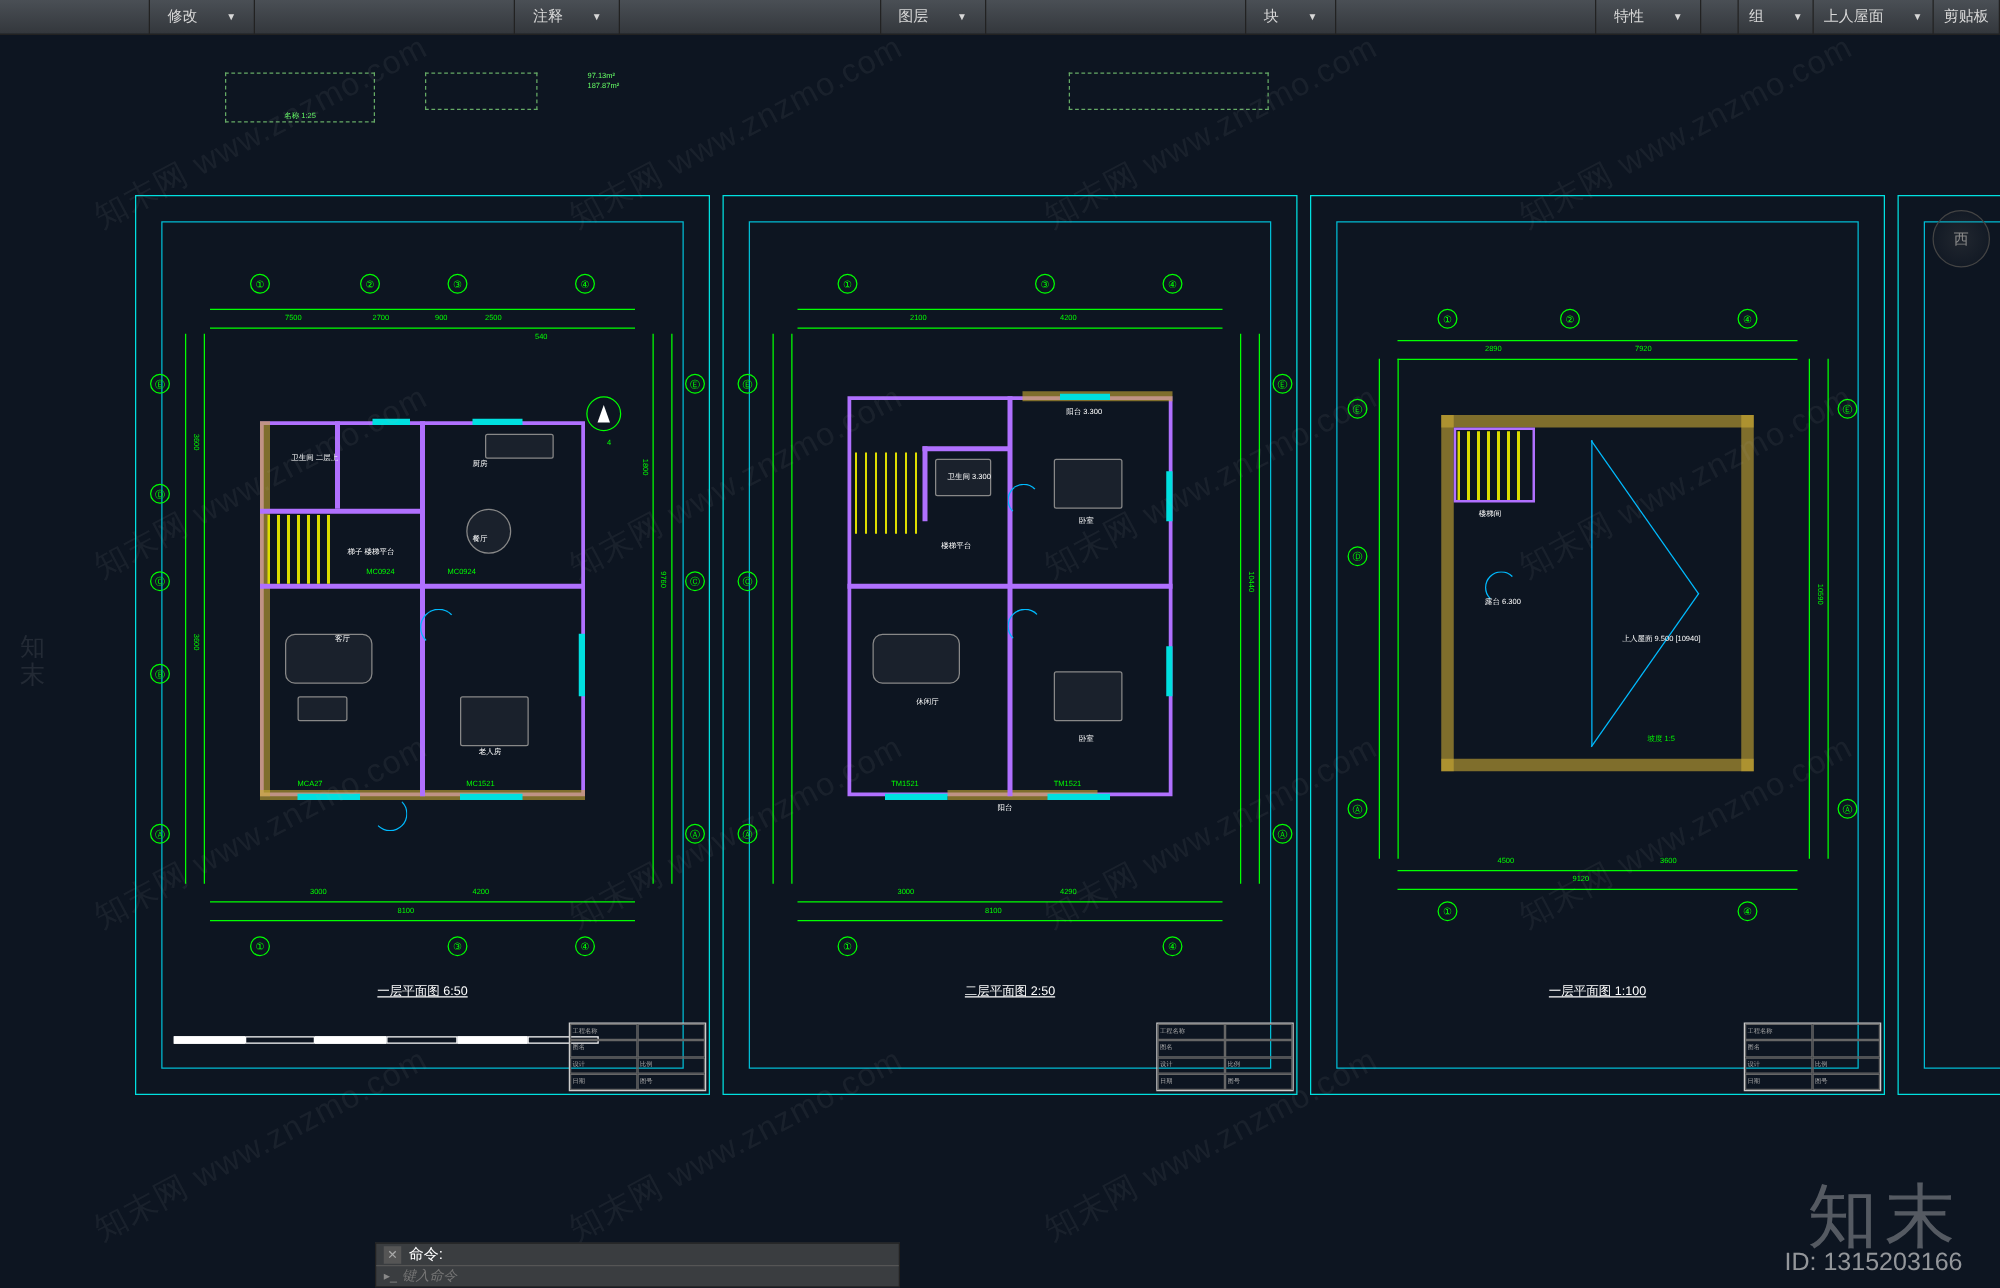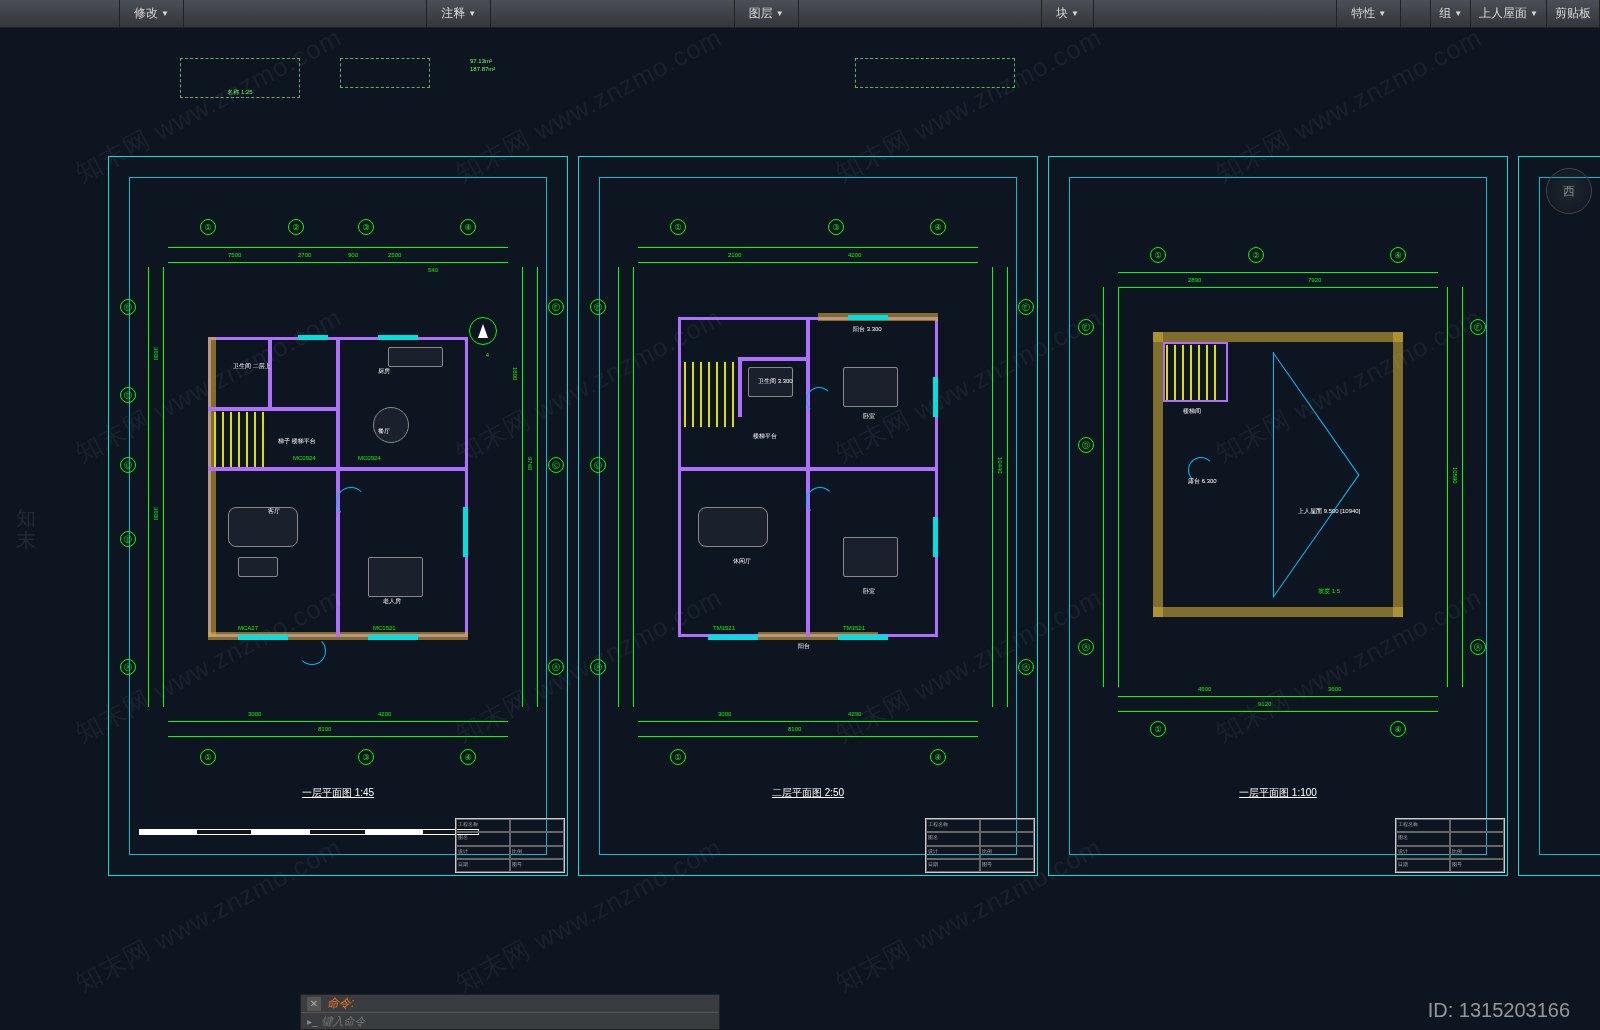--- a/index.html
+++ b/index.html
@@ -19,20 +19,21 @@
   align-items: stretch;
 }
 .ribbon-panel {
   display: flex; align-items: center; justify-content: center;
   padding: 0 14px;
   border-right: 1px solid #222;
   font-size: 12px;
   color: #d8d8d8;
   cursor: pointer;
   position: relative;
+  gap: 20px;
 }
 .ribbon-panel .arrow { font-size: 8px; margin-left: 3px; }
 .ribbon-spacer { flex: 1; border-right: 1px solid #222; }
 .ribbon-panel.sm { padding: 0 8px; }
 
 .canvas {
   position: absolute; top: 28px; left: 0; right: 0; bottom: 0;
   background: #0d1521;
 }
 
@@ -129,21 +130,21 @@
 .id-wm { position: absolute; right: 30px; bottom: 8px; color: rgba(220,220,220,0.65); font-size: 20px; }
 
 .cmd-bar {
   position: absolute; left: 300px; bottom: 0; width: 420px; height: 36px;
   background: #3a3d40; border: 1px solid #222;
   display: flex; flex-direction: column;
 }
 .cmd-top { flex:1; border-bottom:1px solid #555; display:flex; align-items:center; padding:0 6px; }
 .cmd-close { width:14px; height:14px; background:#555; color:#aaa; font-size:10px;
   display:flex;align-items:center;justify-content:center; margin-right:6px; cursor:pointer;}
-.cmd-label { color:#f97316; font-size:12px;font-style:italic;}
+.cmd-label { color:#ffffff; font-size:12px;}
 .cmd-bot { flex:1; display:flex; align-items:center; padding:0 6px;}
 .cmd-chevron { color:#888; font-size:10px; margin-right:4px;}
 .cmd-input { flex:1; background:transparent; border:none; color:#888; font-size:11px; outline:none; font-style:italic;}
 
 
 .roof-line { position:absolute; background:#0bf; height:1px; transform-origin: left center; }
 </style>
 </head>
 <body>
 
@@ -283,21 +284,21 @@
 楼梯平台</div>
       <div class="label-room" style="left:60px; top:200px">客厅</div>
       <div class="label-room" style="left:175px; top:290px">老人房</div>
 
       <div class="dim-text" style="left:30px; top:318px">MCA27</div>
       <div class="dim-text" style="left:165px; top:318px">MC1521</div>
       <div class="dim-text" style="left:85px; top:148px">MC0924</div>
       <div class="dim-text" style="left:150px; top:148px">MC0924</div>
     </div>
 
-    <div class="plan-title">一层平面图  1:45</div>
+    <div class="plan-title">一层平面图  6:50</div>
     <div class="scale-bar">
         <div></div>
         <div></div>
         <div></div>
         <div></div>
         <div></div>
         <div></div>
       </div>
     <div class="title-block">
       <div>工程名称</div>
@@ -471,20 +472,21 @@
   <div class="wm" style="left:820px; top:340px">知末网 www.znzmo.com</div>
   <div class="wm" style="left:1200px; top:340px">知末网 www.znzmo.com</div>
   <div class="wm" style="left:60px; top:620px">知末网 www.znzmo.com</div>
   <div class="wm" style="left:440px; top:620px">知末网 www.znzmo.com</div>
   <div class="wm" style="left:820px; top:620px">知末网 www.znzmo.com</div>
   <div class="wm" style="left:1200px; top:620px">知末网 www.znzmo.com</div>
   <div class="wm" style="left:60px; top:870px">知末网 www.znzmo.com</div>
   <div class="wm" style="left:440px; top:870px">知末网 www.znzmo.com</div>
   <div class="wm" style="left:820px; top:870px">知末网 www.znzmo.com</div>
 
+  <div class="brand-wm">知末</div>
   <div class="id-wm">ID: 1315203166</div>
 
   <div class="cmd-bar">
     <div class="cmd-top">
       <div class="cmd-close">✕</div>
       <span class="cmd-label">命令:</span>
     </div>
     <div class="cmd-bot">
       <span class="cmd-chevron">▸_</span>
       <input class="cmd-input" placeholder="键入命令" style="">

